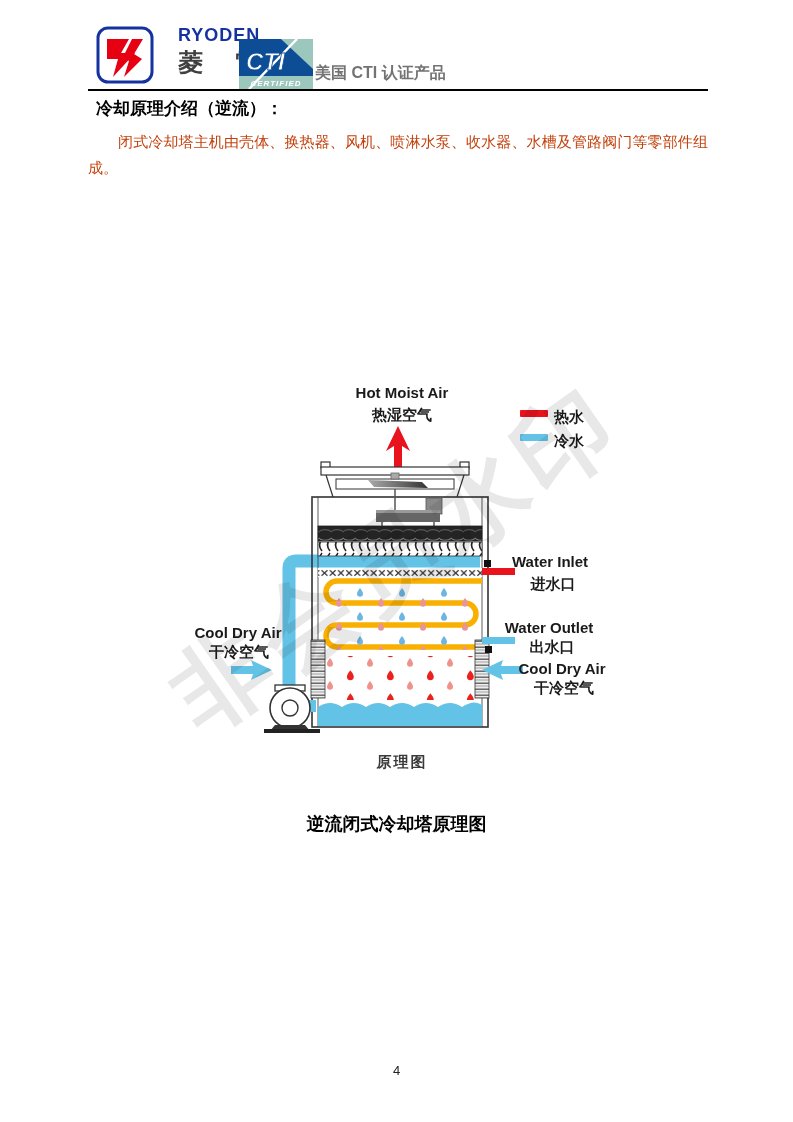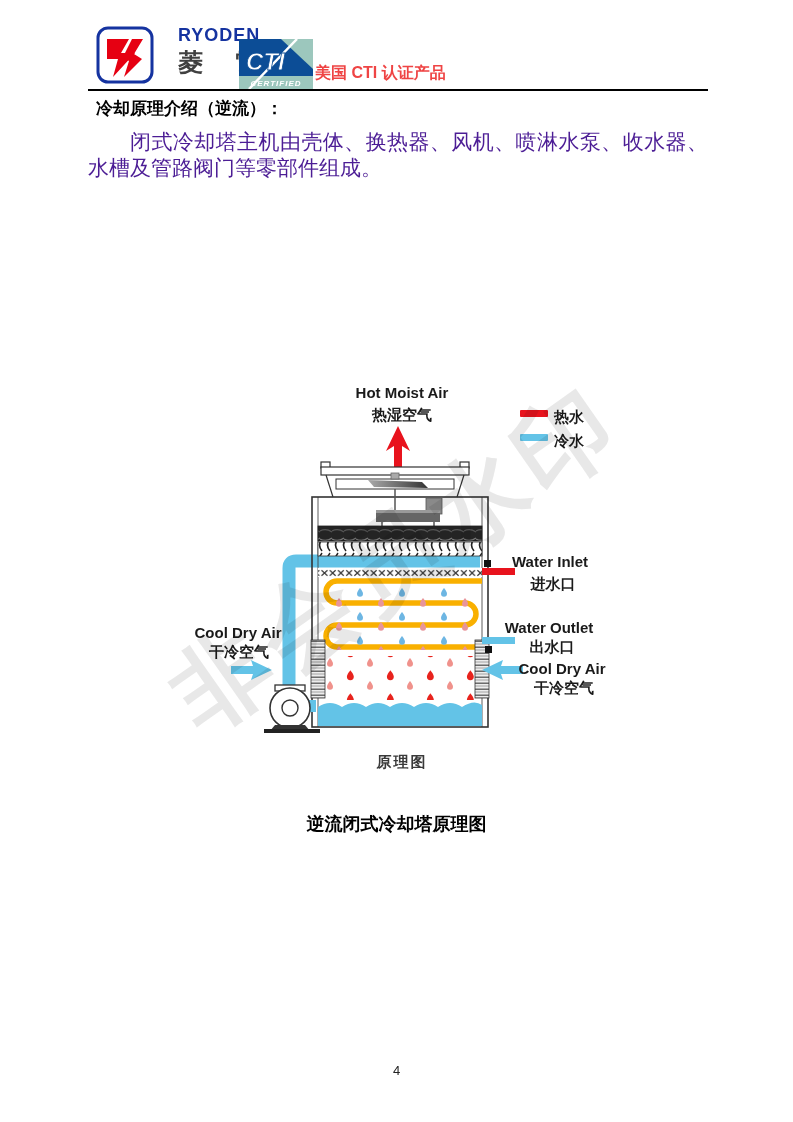--- a/index.html
+++ b/index.html
@@ -6,26 +6,26 @@
   body{
     width:793px;height:1122px;position:relative;background:#ffffff;
     font-family:"Liberation Sans",sans-serif;color:#111;overflow:hidden;
   }
   
   .hdr-logo{position:absolute;left:96px;top:26px;display:flex;align-items:flex-start;gap:24px;}
   .ryoden-txt{display:flex;flex-direction:column;line-height:1;}
   .ryoden-en{color:#1533a0;font-weight:bold;font-size:18px;letter-spacing:1px;}
   .ryoden-cn{color:#404040;font-weight:bold;font-size:25px;letter-spacing:12px;margin-top:6px;white-space:nowrap;}
   .cti-badge{position:absolute;left:239px;top:39px;font-style:italic;}
-  .hdr-product{position:absolute;left:315px;top:63px;font-size:16px;font-weight:bold;color:#ef4444;white-space:nowrap;}
+  .hdr-product{position:absolute;left:315px;top:63px;font-size:16px;font-weight:bold;color:#737373;white-space:nowrap;}
   .hdr-rule{position:absolute;left:88px;top:89px;width:620px;height:2px;background:#000;}
   
   .article{position:absolute;left:88px;top:97px;width:620px;font-family:"Liberation Serif",serif;}
   .article h1{font-size:17px;font-weight:bold;margin:0 0 10px 8px;color:#000;}
-  .article p{margin:0 0 3px 0;font-size:21px;line-height:25.5px;text-indent:2em;text-align:justify;color:#4c1d95;}
+  .article p{margin:0 0 3px 0;font-size:15px;line-height:25.5px;text-indent:2em;text-align:justify;color:#c2410c;}
   
   .diagram{position:absolute;left:140px;top:370px;width:520px;height:410px;}
   svg text{font-family:"Liberation Sans",sans-serif;}
   .lbl-en{font-size:15px;font-weight:700;fill:#1a1a1a;}
   .lbl-cn{font-size:15px;font-weight:600;fill:#1a1a1a;}
   .lbl-cap{font-size:15px;font-weight:600;fill:#3a3a3a;letter-spacing:2px;}
   
   .watermark{
     position:absolute;left:397px;top:560px;transform:translate(-50%,-50%) rotate(-35deg);
     font-size:96px;font-weight:bold;color:#d9d9d9;letter-spacing:8px;white-space:nowrap;

